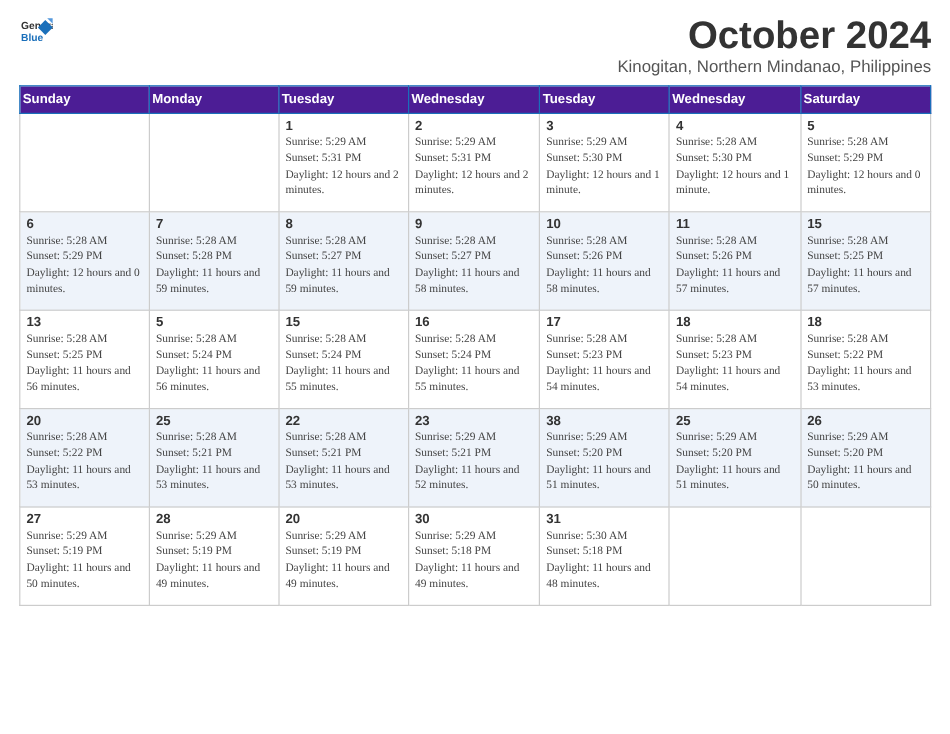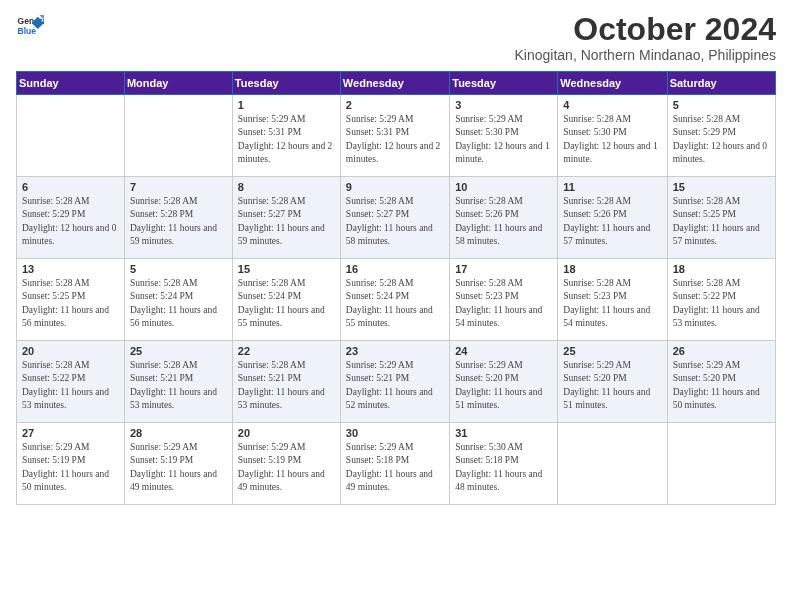--- a/index.html
+++ b/index.html
@@ -222,21 +222,21 @@
       </td>
           <td>
         <span class="day-num">22</span>
         <span class="day-info">Sunrise: 5:28 AM<br>Sunset: 5:21 PM<br>Daylight: 11 hours and 53 minutes.</span>
       </td>
           <td>
         <span class="day-num">23</span>
         <span class="day-info">Sunrise: 5:29 AM<br>Sunset: 5:21 PM<br>Daylight: 11 hours and 52 minutes.</span>
       </td>
           <td>
-        <span class="day-num">24</span>
+        <span class="day-num">38</span>
         <span class="day-info">Sunrise: 5:29 AM<br>Sunset: 5:20 PM<br>Daylight: 11 hours and 51 minutes.</span>
       </td>
           <td>
         <span class="day-num">25</span>
         <span class="day-info">Sunrise: 5:29 AM<br>Sunset: 5:20 PM<br>Daylight: 11 hours and 51 minutes.</span>
       </td>
           <td>
         <span class="day-num">26</span>
         <span class="day-info">Sunrise: 5:29 AM<br>Sunset: 5:20 PM<br>Daylight: 11 hours and 50 minutes.</span>
       </td>

